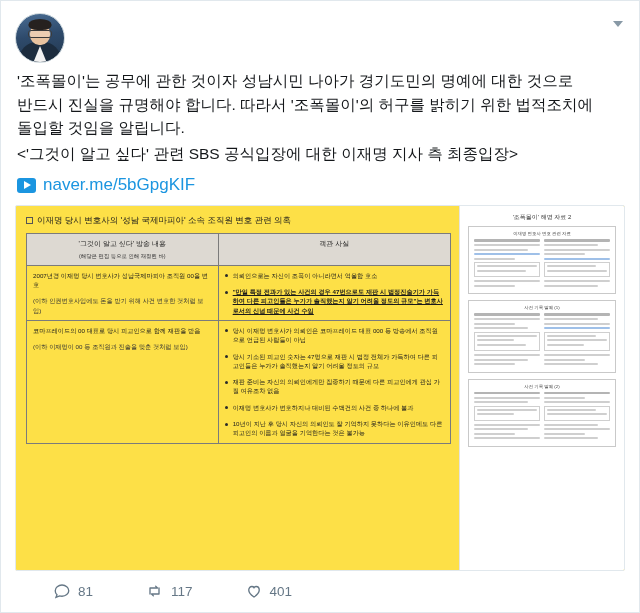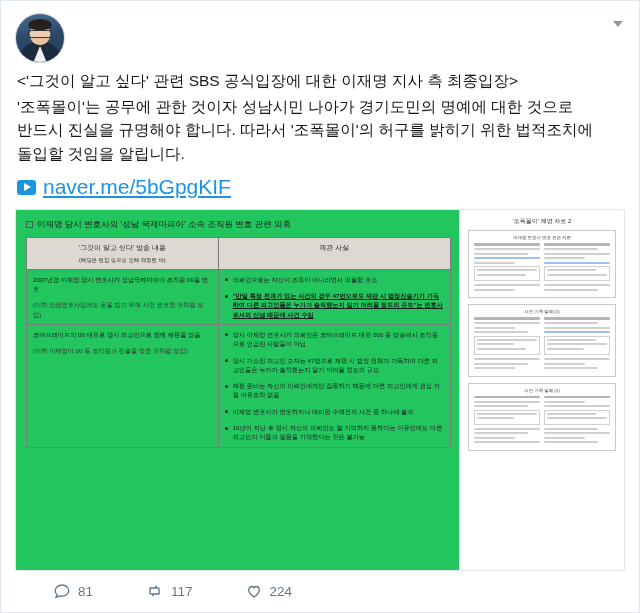--- a/index.html
+++ b/index.html
@@ -158,28 +158,27 @@
   }
   .play-btn .tri {
     width: 0; height: 0;
     border-top: 4px solid transparent;
     border-bottom: 4px solid transparent;
     border-left: 7px solid #fff;
     margin-left: 2px;
   }
   .link-url {
     color: #1b95e0;
-    font-size: 21px;
-    text-decoration: underline;
+    font-size: 17px;
   }
   .media {
     margin: 10px 14px 0 14px;
     border: 1px solid #e1e8ed;
     border-radius: 2px;
-    background: #22c55e;
+    background: #fde047;
     flex: 1 1 auto;
     overflow: hidden;
     position: relative;
     display: flex;
   }
   .doc-main {
     flex: 1 1 auto;
     padding: 9px 8px 8px 10px;
     min-width: 0;
   }
@@ -306,22 +305,22 @@
       <div class="body"></div>
       <div class="shirt"></div>
       <div class="face"></div>
       <div class="hair"></div>
       <div class="glasses"></div>
     </div>
     <div class="caret"></div>
   </div>
 
   <div class="tweet-text">
+    <p>'조폭몰이'는 공무에 관한 것이자 성남시민 나아가 경기도민의 명예에 대한 것으로 반드시 진실을 규명해야 합니다. 따라서 '조폭몰이'의 허구를 밝히기 위한 법적조치에 돌입할 것임을 알립니다.</p>
     <p>&lt;'그것이 알고 싶다' 관련 SBS 공식입장에 대한 이재명 지사 측 최종입장&gt;</p>
-    <p>'조폭몰이'는 공무에 관한 것이자 성남시민 나아가 경기도민의 명예에 대한 것으로 반드시 진실을 규명해야 합니다. 따라서 '조폭몰이'의 허구를 밝히기 위한 법적조치에 돌입할 것임을 알립니다.</p>
   </div>
 
   <div class="link-card">
     <span class="play-btn">
         <span class="tri"></span>
       </span>
     <span class="link-url">naver.me/5bGpgKIF</span>
   </div>
 
   <div class="media">
@@ -488,17 +487,17 @@
           </svg>
       </span>
       <span class="cnt">117</span>
     </div>
     <div class="action">
       <span>
         <svg width="18" height="18" viewBox="0 0 24 24">
             <path fill="none" stroke="#657786" stroke-width="1.8" d="M12 20s-7-4.6-7-9.2C5 7.9 6.9 6 9.2 6c1.5 0 2.4.8 2.8 1.5.4-.7 1.3-1.5 2.8-1.5 2.3 0 4.2 1.9 4.2 4.8C19 15.4 12 20 12 20z"></path>
           </svg>
       </span>
-      <span class="cnt">224</span>
+      <span class="cnt">401</span>
     </div>
   </div>
 
 </div>
 
 </body></html>

